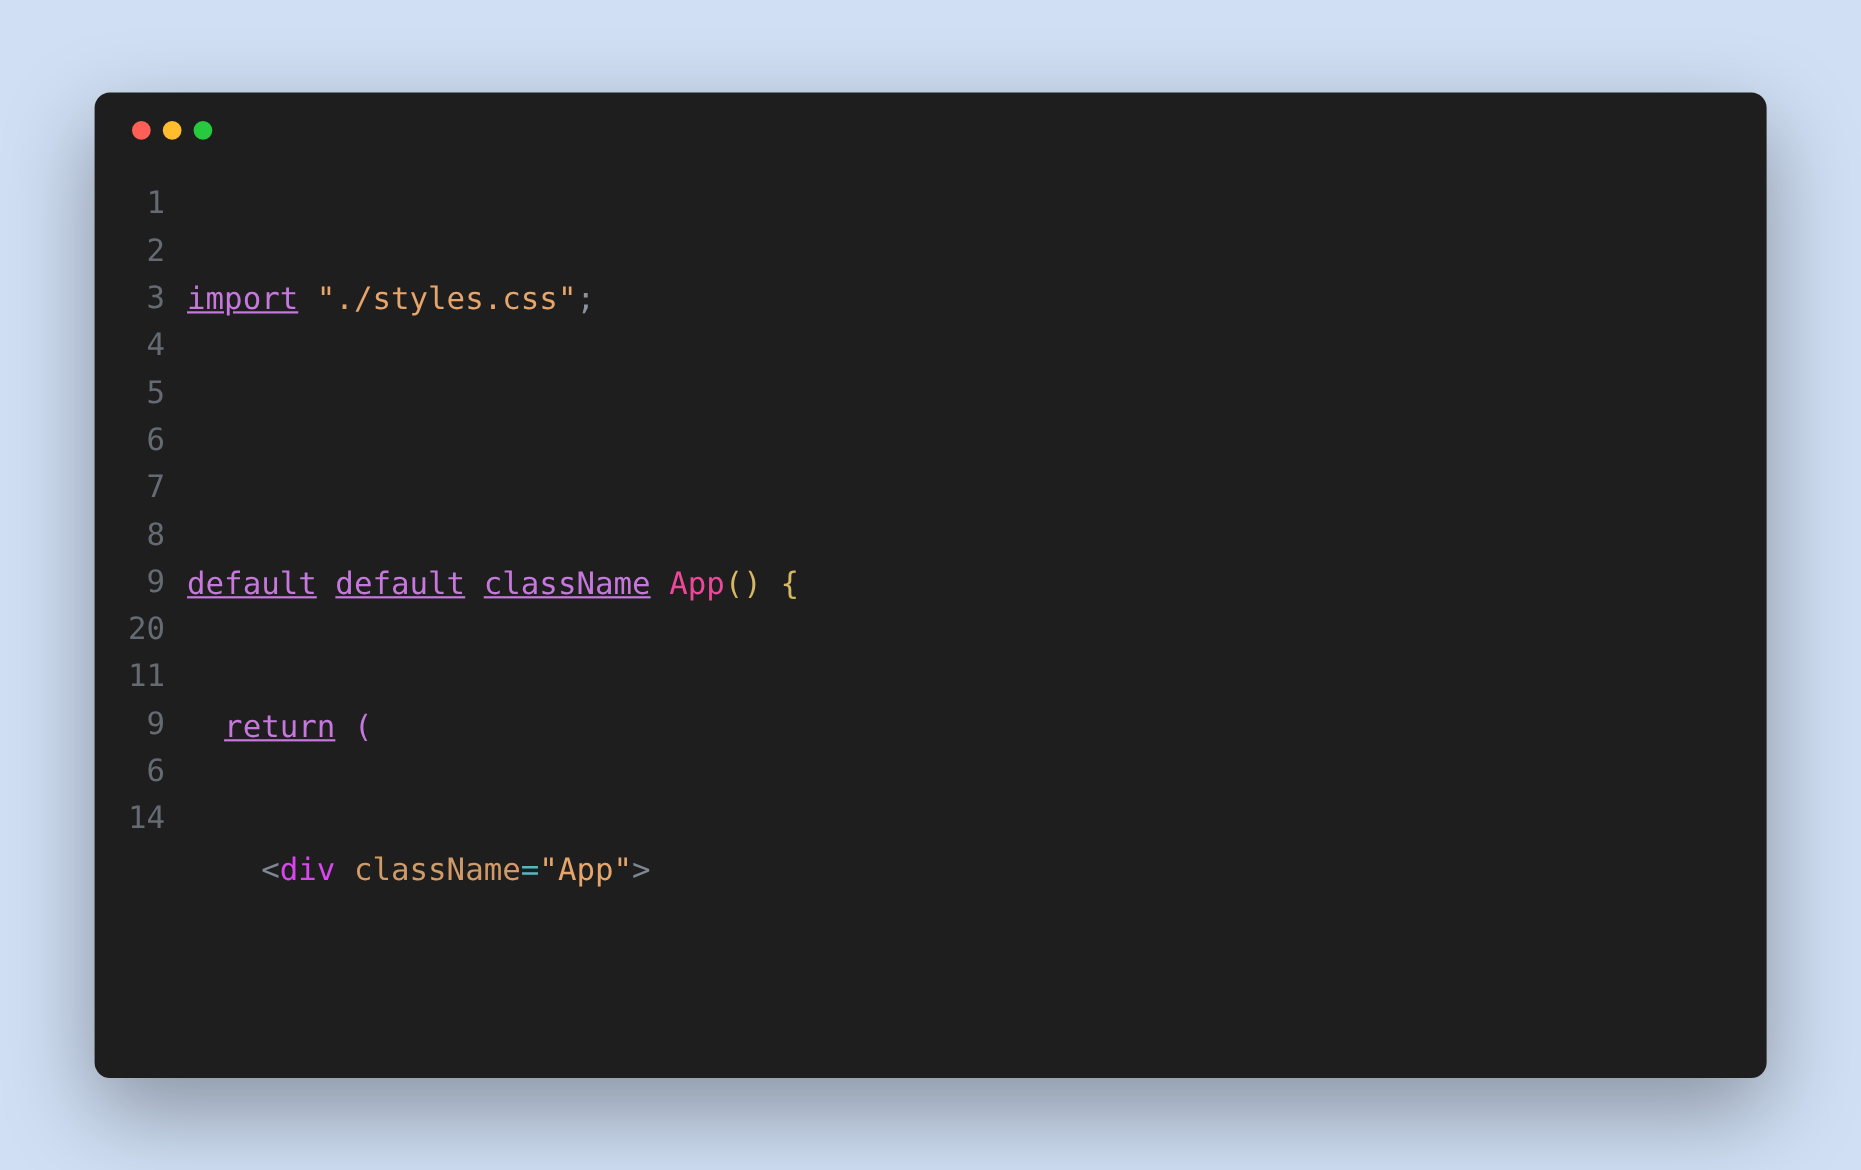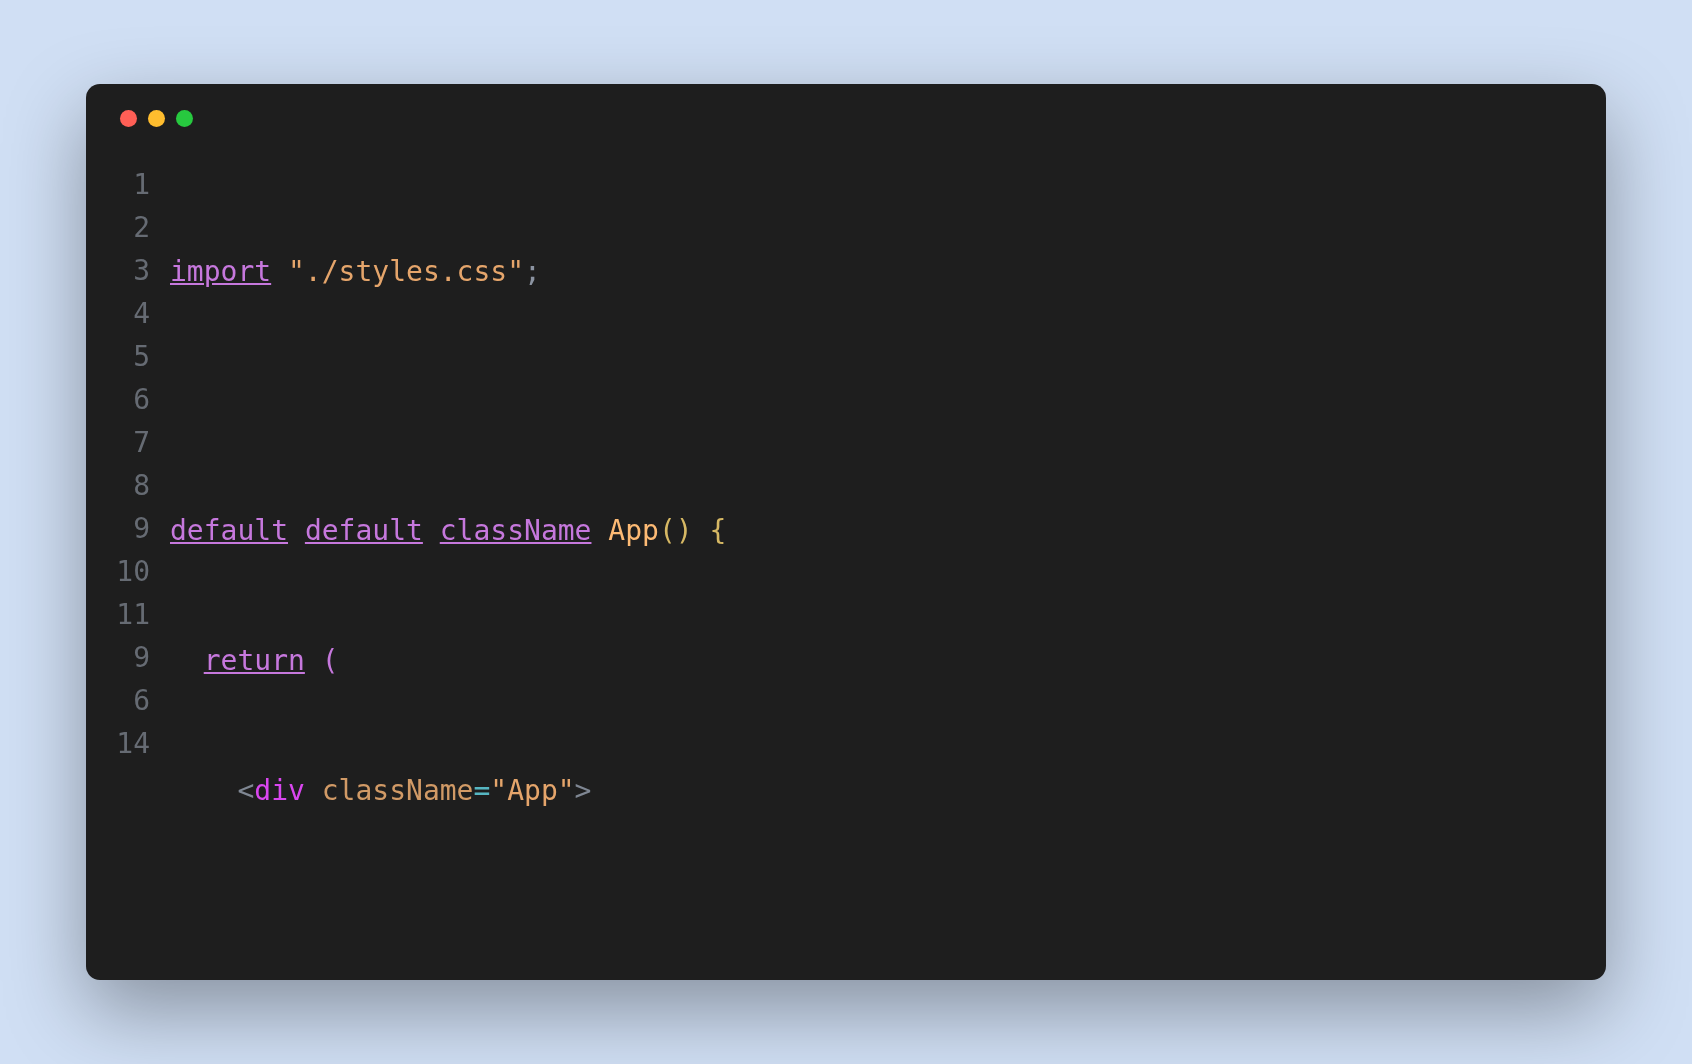--- a/index.html
+++ b/index.html
@@ -60,21 +60,21 @@
       white-space: pre;
     }
     .code .line {
       height: 43px;
       display: block;
     }
     .tok-keyword { color: #c678dd; text-decoration: underline; }
     .tok-string { color: #e5a56b; }
     .tok-semi { color: #8b93a1; }
     .tok-name { color: #e06c75; }
-    .tok-func { color: #fdba74; }
+    .tok-func { color: #ec4899; }
     .tok-attr { color: #d19a66; text-align: right; }
     .tok-tag { color: #d946ef; }
     .tok-angle { color: #7f8793; }
     .tok-operator { color: #56b6c2; }
     .tok-brace { color: #d6b864; }
     .tok-brace2 { color: #c678dd; }
   </style>
 </head>
 <body>
 
@@ -89,21 +89,21 @@
     <div class="gutter">
       <div>1</div>
       <div>2</div>
       <div>3</div>
       <div>4</div>
       <div>5</div>
       <div>6</div>
       <div>7</div>
       <div>8</div>
       <div>9</div>
-      <div>10</div>
+      <div>20</div>
       <div>11</div>
       <div>9</div>
       <div>6</div>
       <div>14</div>
     </div>
 
     <div class="code">
       <span class="line"><span class="tok-keyword">import</span> <span class="tok-string">"./styles.css"</span><span class="tok-semi">;</span></span>
       <span class="line"></span>
       <span class="line"><span class="tok-keyword">default</span> <span class="tok-keyword">default</span> <span class="tok-keyword">className</span> <span class="tok-func">App</span><span class="tok-brace">()</span> <span class="tok-brace">{</span></span>

